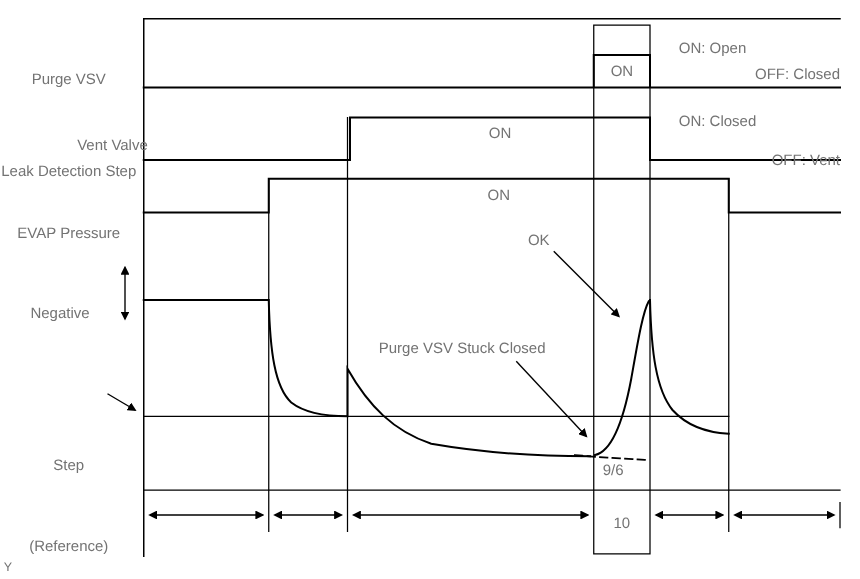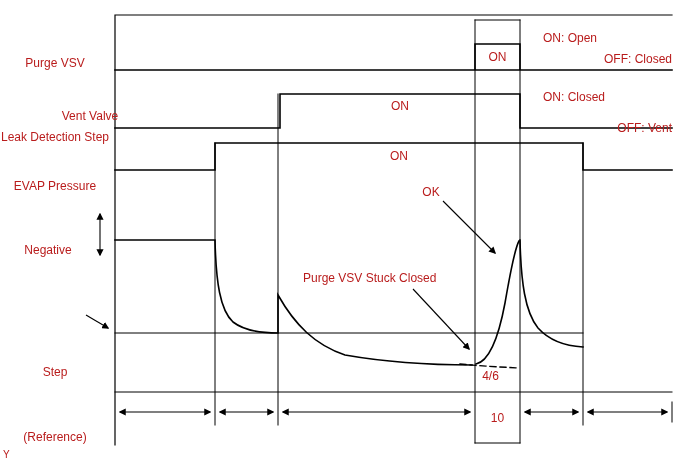--- a/index.html
+++ b/index.html
@@ -10,21 +10,21 @@
     width: 688px;
     height: 463px;
     background: #ffffff;
     overflow: hidden;
   }
   .stage svg { position: absolute; left: 0; top: 0; }
   .lbl {
     position: absolute;
     font-size: 12px;
     line-height: 14px;
-    color: #b91c1c;
+    color: #737373;
   }
   .c { text-align: center; }
   .nw { white-space: nowrap; }
   .tiny { font-size: 10px; }
 </style>
 </head>
 <body>
 
 <div class="stage">
 
@@ -85,18 +85,18 @@
   <div class="lbl c" style="left:215px;top:149px;width:368px;">ON</div>
 
   <div class="lbl nw" style="left:543px;top:31px;">ON: Open</div>
   <div class="lbl nw" style="right:16px;top:52px;">OFF: Closed</div>
   <div class="lbl nw" style="left:543px;top:90px;">ON: Closed</div>
   <div class="lbl nw" style="right:16px;top:121px;">OFF: Vent</div>
 
   <div class="lbl c" style="left:413px;top:185px;width:36px;">OK</div>
   <div class="lbl nw" style="left:303px;top:271px;">Purge VSV Stuck Closed</div>
 
-  <div class="lbl c" style="left:468px;top:369px;width:45px;">4/6</div>
+  <div class="lbl c" style="left:468px;top:369px;width:45px;">9/6</div>
   <div class="lbl c" style="left:475px;top:411px;width:45px;">10</div>
 
   <div class="lbl tiny" style="left:3px;top:448px;">Y</div>
 
 </div>
 
 </body></html>

